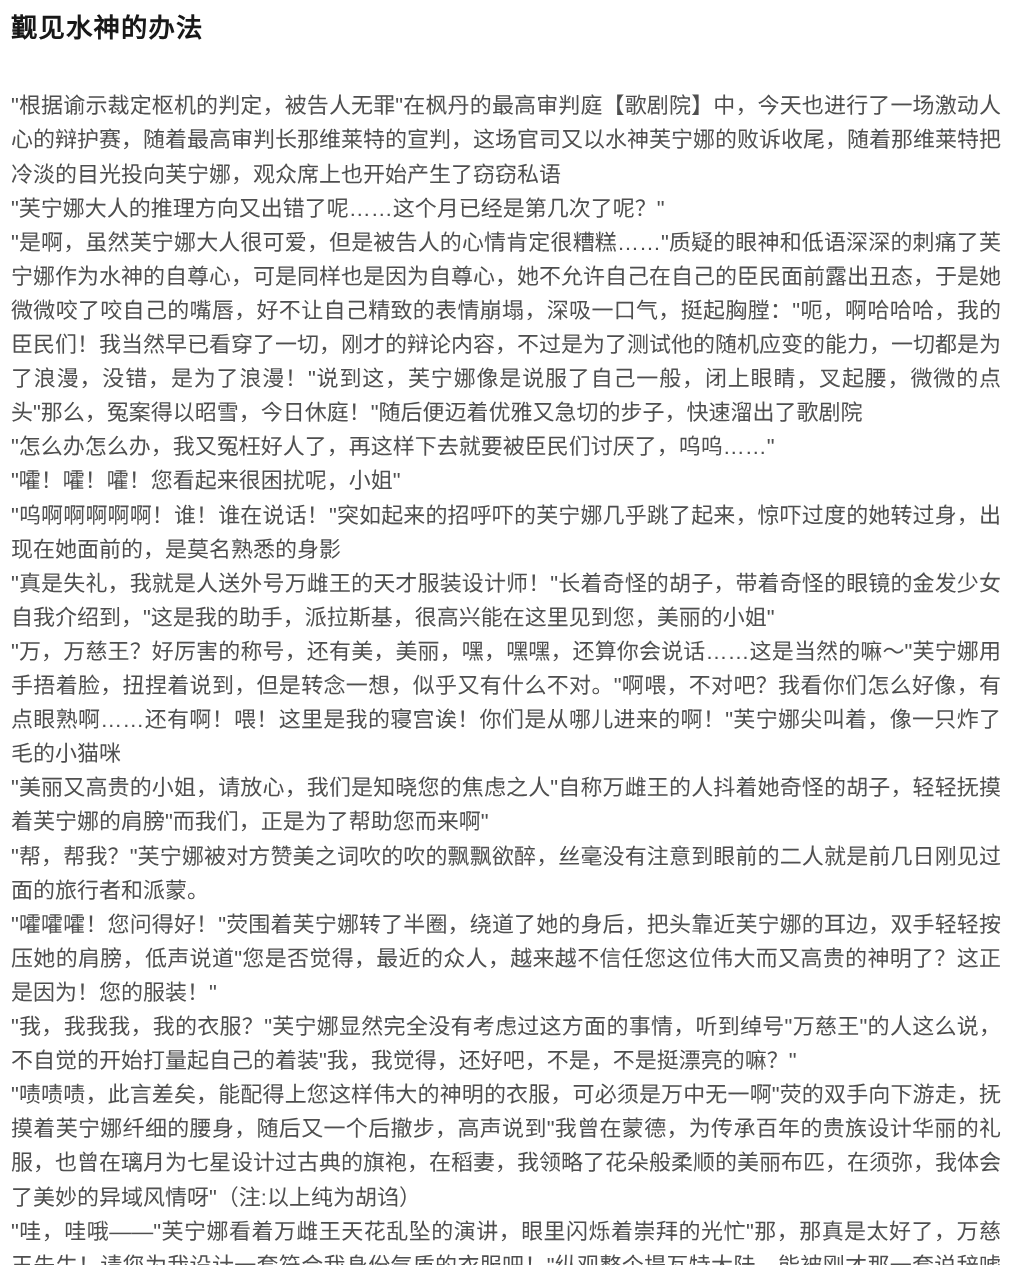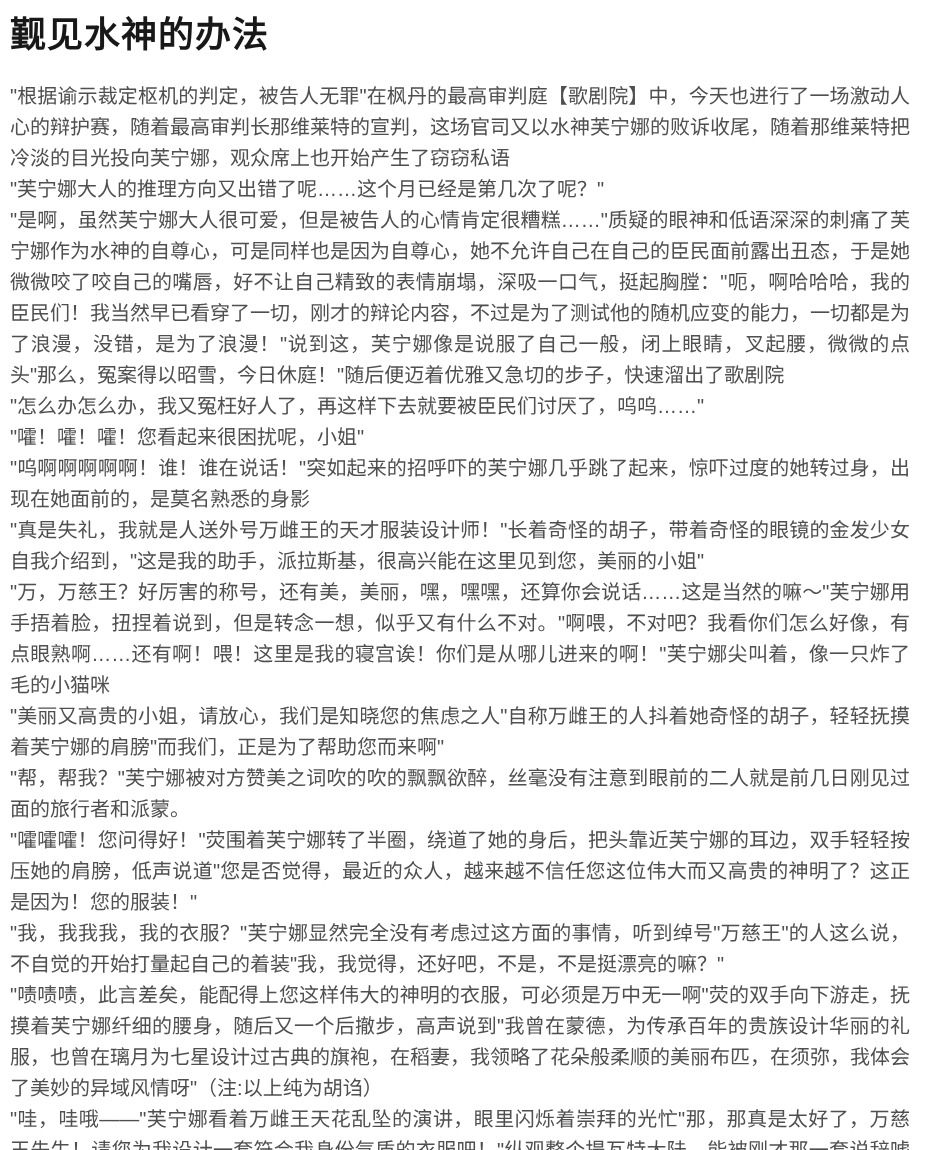--- a/index.html
+++ b/index.html
@@ -12,22 +12,22 @@
     background: var(--background, #ffffff);
     font-family: "Liberation Sans", "DejaVu Sans", sans-serif;
     overflow: hidden;
   }
   .article {
     box-sizing: border-box;
     width: 925px;
     padding: 12px 15px 20px 10px;
   }
   .article h1 {
-    margin: 0 0 24px 0;
-    font-size: 36px;
+    margin: 0 0 40px 0;
+    font-size: 24px;
     line-height: 1.25;
     font-weight: 700;
     color: var(--title, #181818);
     letter-spacing: 1px;
   }
   .article p {
     margin: 0;
     font-size: 20px;
     line-height: 31px;
     color: var(--text, #4f4f4f);

